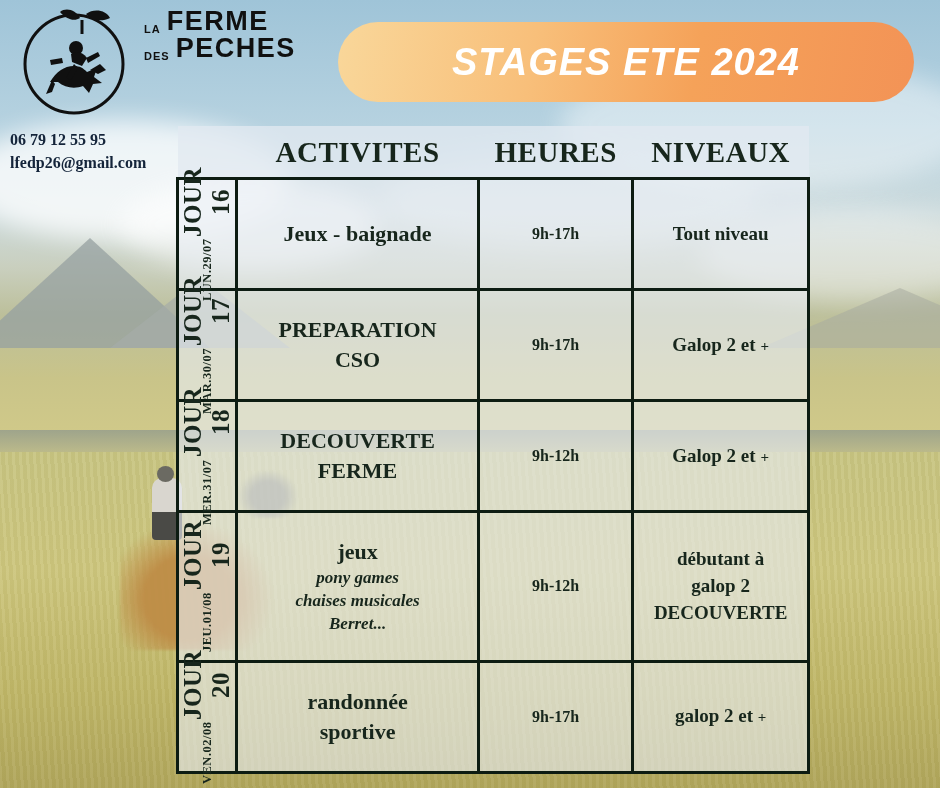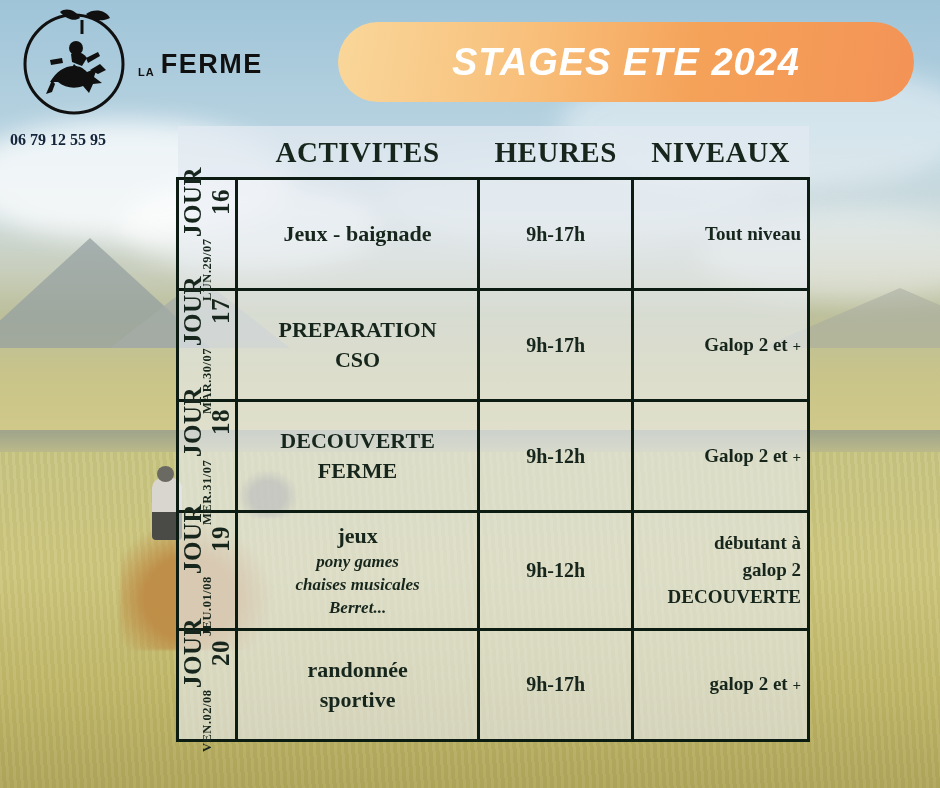--- a/index.html
+++ b/index.html
@@ -80,21 +80,21 @@
   .horse2 {
     position: absolute; left: 238px; top: 470px;
     width: 60px; height: 48px;
     background: radial-gradient(ellipse at 50% 55%, rgba(120,118,104,.7) 0 40%, rgba(120,118,104,0) 72%);
     filter: blur(1px);
   }
 
   
   .logo-wrap {
     position: absolute; left: 16px; top: 8px;
-    display: flex; align-items: center; gap: 2px;
+    display: flex; gap: 8px;
   }
   .logo-mark { width: 120px; height: 112px; }
   .logo-text { color: #101010; line-height: 1; }
   .logo-text .l-small {
     font-family: "Liberation Sans", sans-serif;
     font-size: 11px; letter-spacing: 1px; font-weight: 700;
   }
   .logo-text .l-big {
     font-family: "Liberation Sans", sans-serif;
     font-weight: 800; font-size: 27px; letter-spacing: 1.5px;
@@ -165,29 +165,29 @@
     margin: 0 auto;
   }
   .day-main {
     font-family: "Liberation Serif", serif;
     font-weight: 800; font-size: 25px; letter-spacing: .5px; color: #17261c;
   }
   .day-sub {
     font-family: "Liberation Serif", serif;
     font-weight: 700; font-size: 12.5px; letter-spacing: .5px; color: #17261c;
   }
-  td.act { width: 268px; padding: 8px 6px; margin-top: 20px; }
+  td.act { width: 268px; padding: 24px 6px; margin-top: 20px; }
   td.hrs { width: 166px; padding: 8px 6px; }
   td.lvl { width: 186px; padding: 8px 6px; }
 
   .line { display: block; }
   .big   { font-weight: 800; font-size: 22px; line-height: 1.35; }
   .sml   { font-weight: 800; font-size: 17px; line-height: 1.35; font-style: italic; }
-  .hours { font-weight: 800; font-size: 20px; }
-  .lvl-txt { font-weight: 800; font-size: 19px; line-height: 1.4; text-align: right; }
+  .hours { font-weight: 800; font-size: 16px; }
+  .lvl-txt { font-weight: 800; font-size: 19px; line-height: 1.4; }
   .plus { font-size: 15px; }
 
   .row1 td { background: rgba(226,234,242,.66); }
   .row2 td { background: rgba(228,234,238,.62); }
   .row3 td { background: rgba(228,232,232,.58); }
   .row4 td { background: rgba(228,231,226,.55); }
   .row5 td { background: rgba(229,231,223,.55); }
 </style>
 </head>
 <body>
@@ -222,25 +222,30 @@
       <path d="M55 46 c6 -3 12 -2 16 4 l-5 8 l-10 -4 z" fill="#101010"></path>
       <path d="M70 50 l12 -6 l2 4 l-12 7 z" fill="#101010"></path>
       <path d="M46 50 l-12 2 l1 5 l12 -2 z" fill="#101010"></path>
       <path d="M58 56 l-8 14 l5 2 l7 -12 z" fill="#101010"></path>
     </svg>
     <div class="logo-text">
       <div class="logo-row">
         <span class="l-small">LA</span>
         <span class="l-big">FERME</span>
       </div>
+      <div class="logo-row">
+        <span class="l-small">DES</span>
+        <span class="l-big">PECHES</span>
+      </div>
     </div>
   </div>
 
   <div class="contact">
     <div>06 79 12 55 95</div>
+    <div>lfedp26@gmail.com</div>
   </div>
 
   <div class="title-pill">
     <span>STAGES ETE 2024</span>
   </div>
 
   <div class="table-area">
     <table class="sched">
       <thead>
         <tr>

